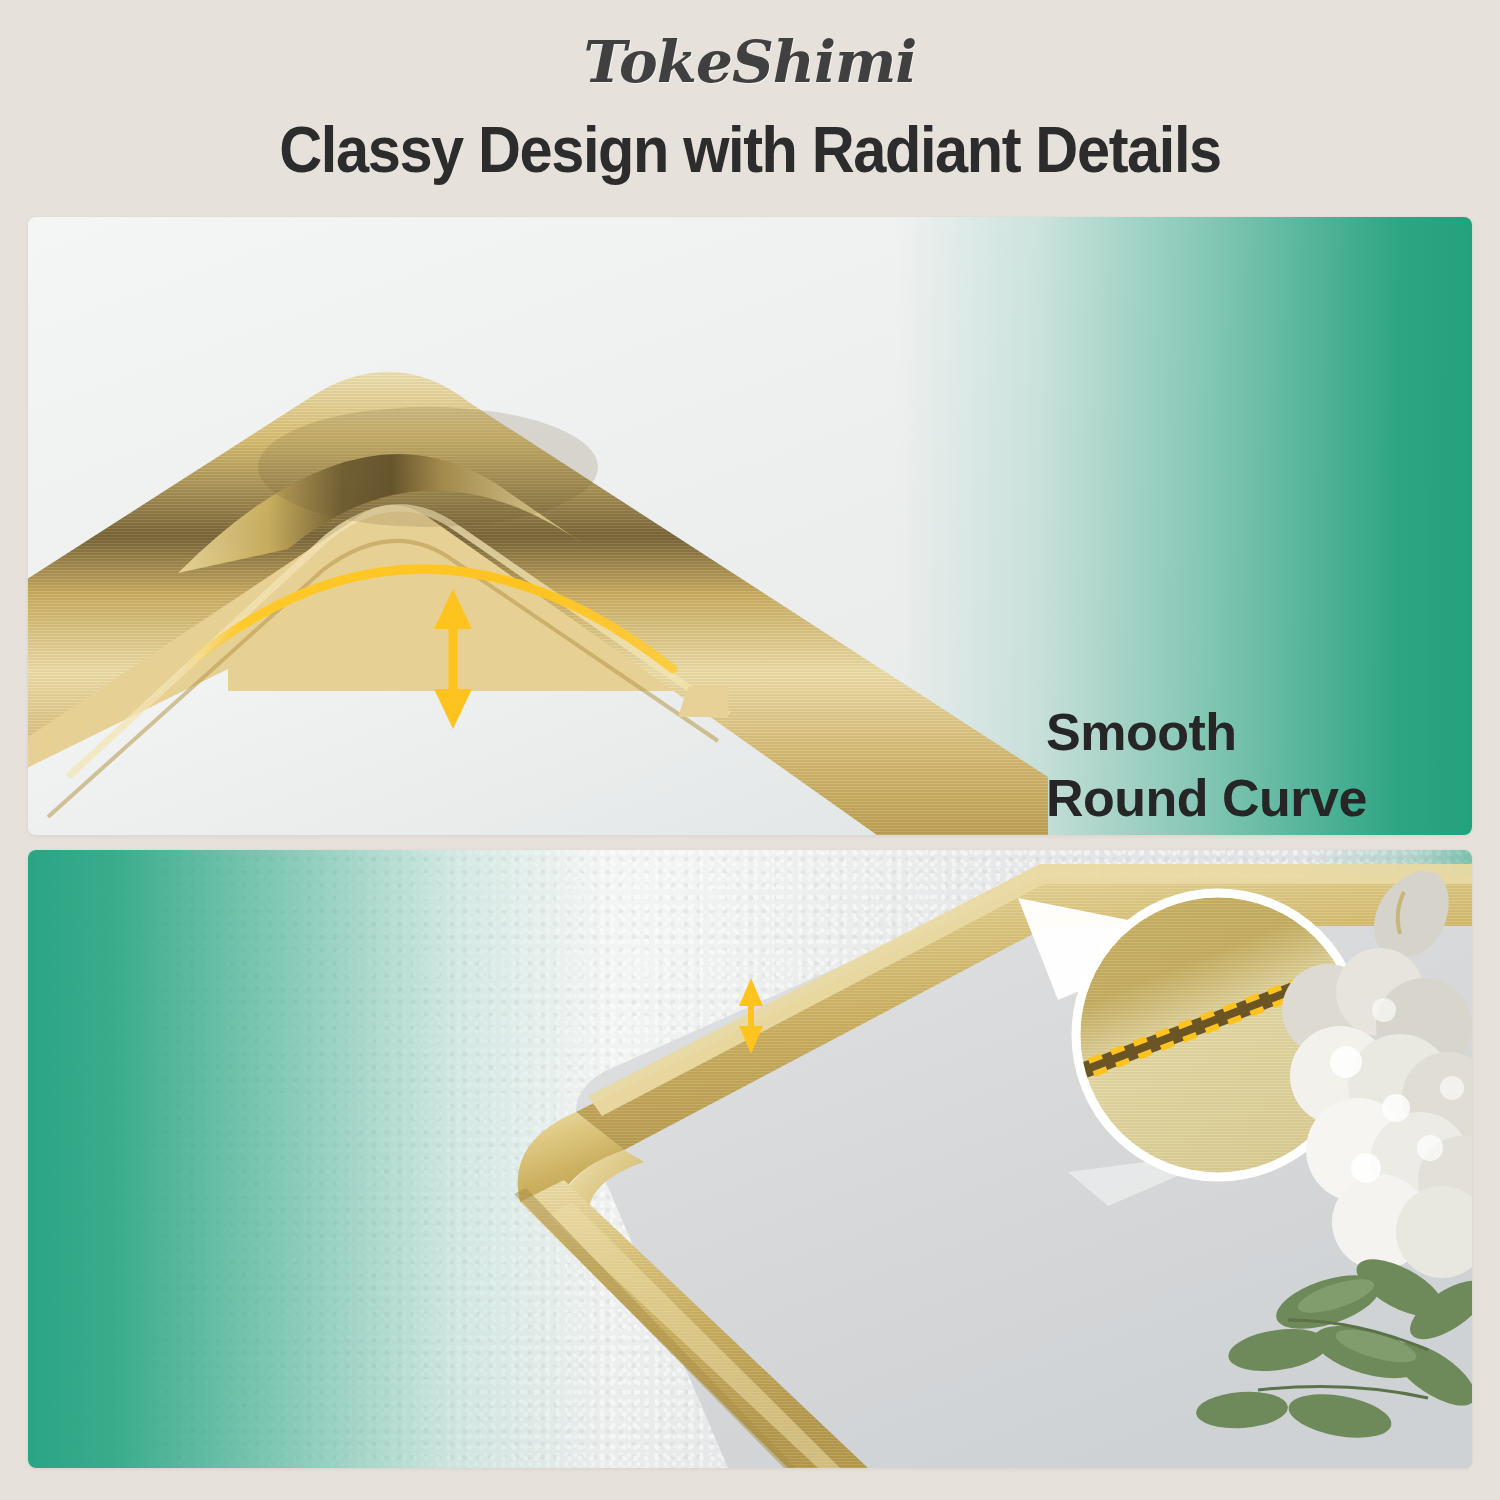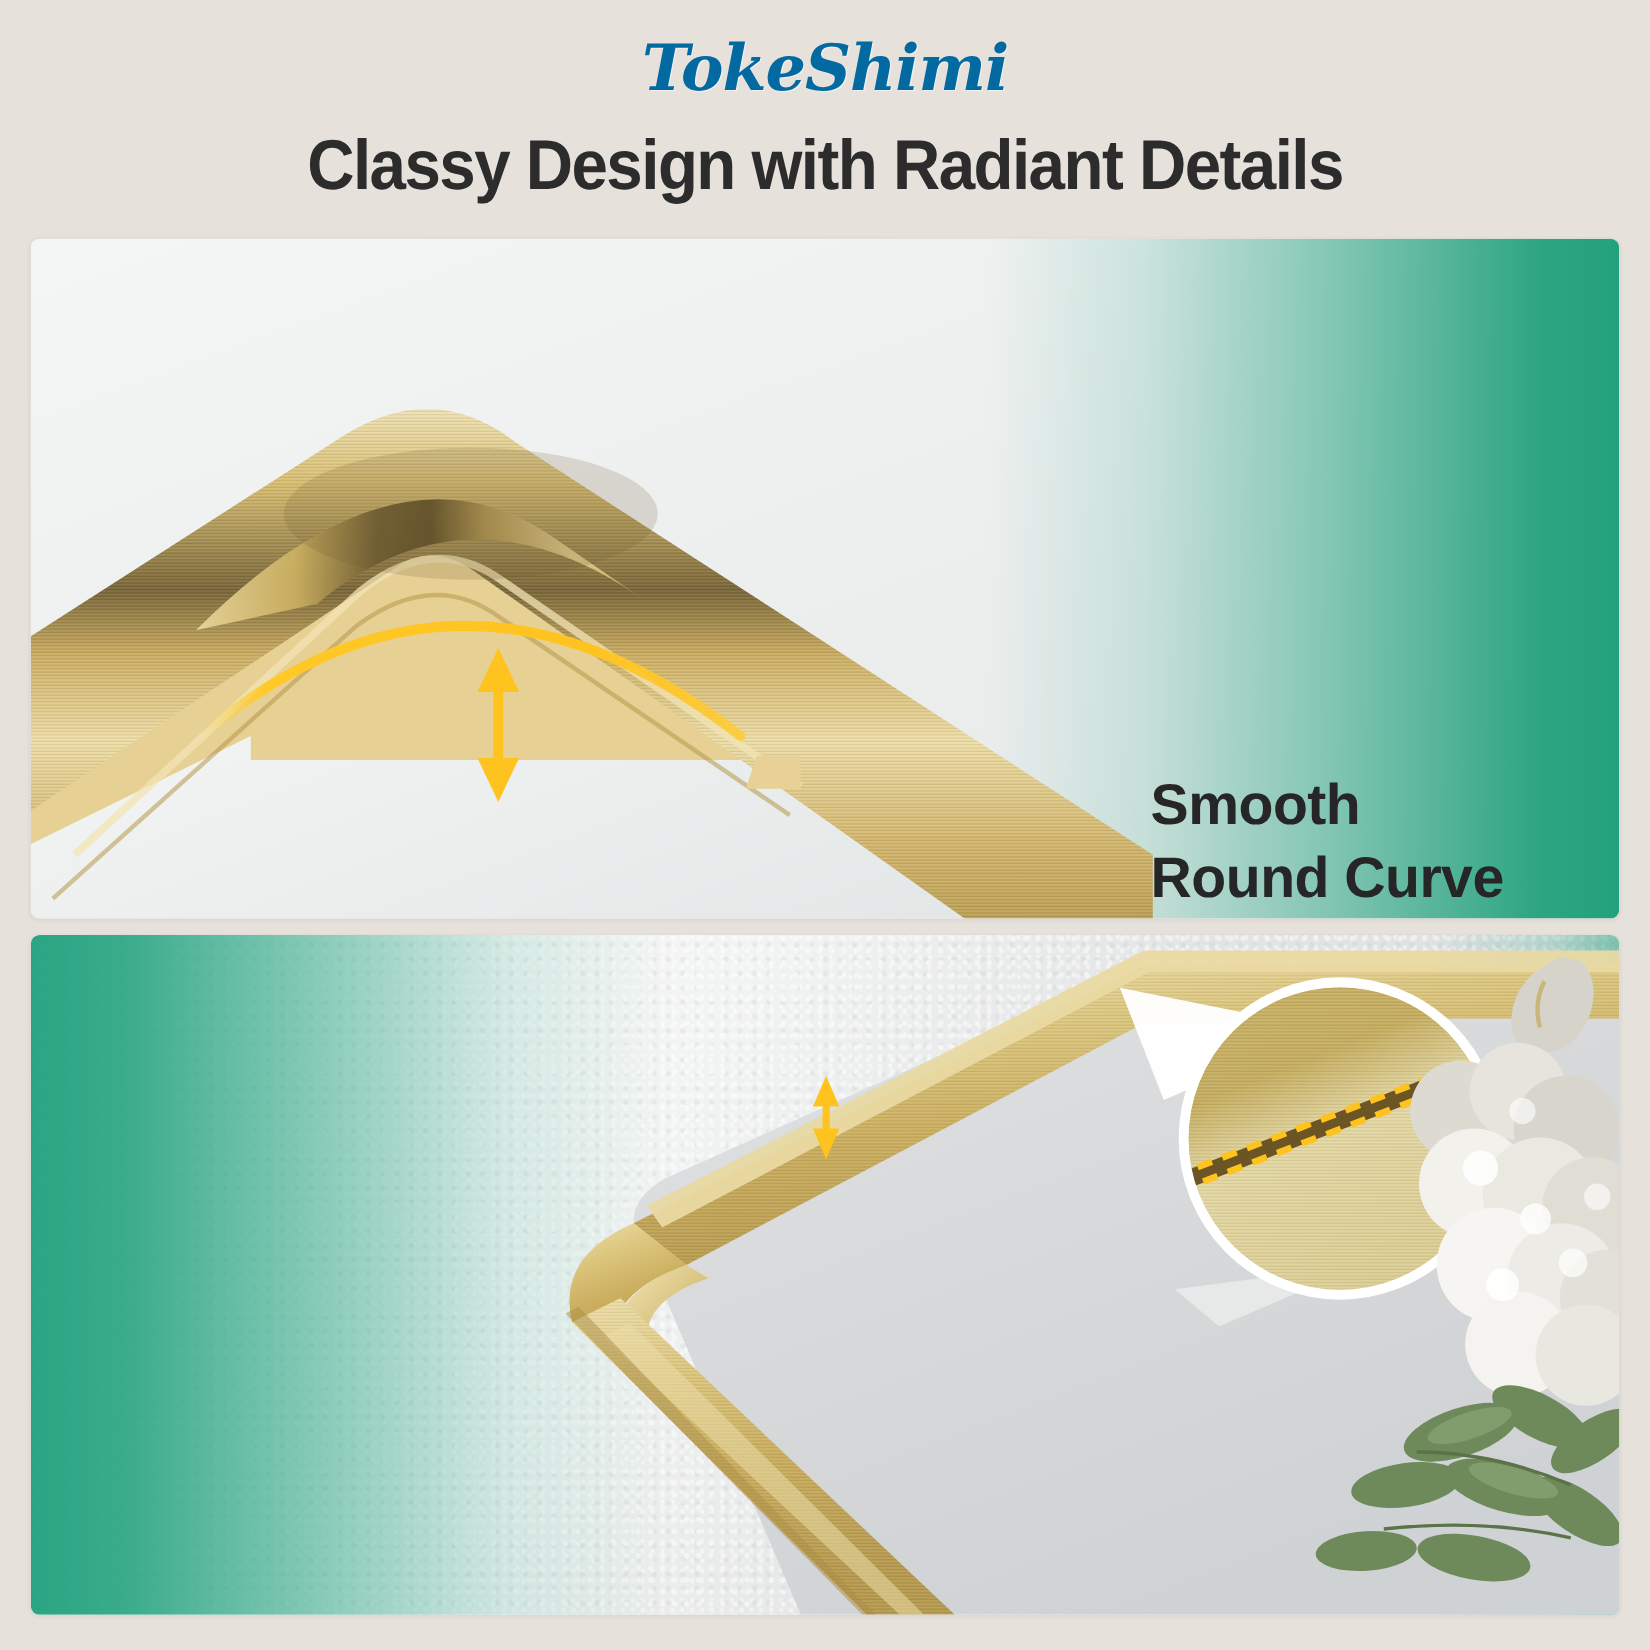--- a/index.html
+++ b/index.html
@@ -11,21 +11,21 @@
     position:relative;
   }
   .stage{position:absolute;inset:0;}
 
   
   .brand{
     position:absolute;top:28px;left:0;width:1500px;text-align:center;
     font-family:"DejaVu Serif", serif;
     font-style:italic;font-weight:bold;
     font-size:58px;letter-spacing:-1px;
-    color:#0369a1;
+    color:#404040;
     text-shadow:1px 1px 0 rgba(255,255,255,.5);
   }
   .headline{
     position:absolute;top:113px;left:0;width:1500px;text-align:center;
     font-family:"Liberation Sans", sans-serif;
     font-weight:bold;font-size:64px;
     letter-spacing:-1.5px;
     color:#2C2C2C;
     transform:scaleX(.93);
   }

